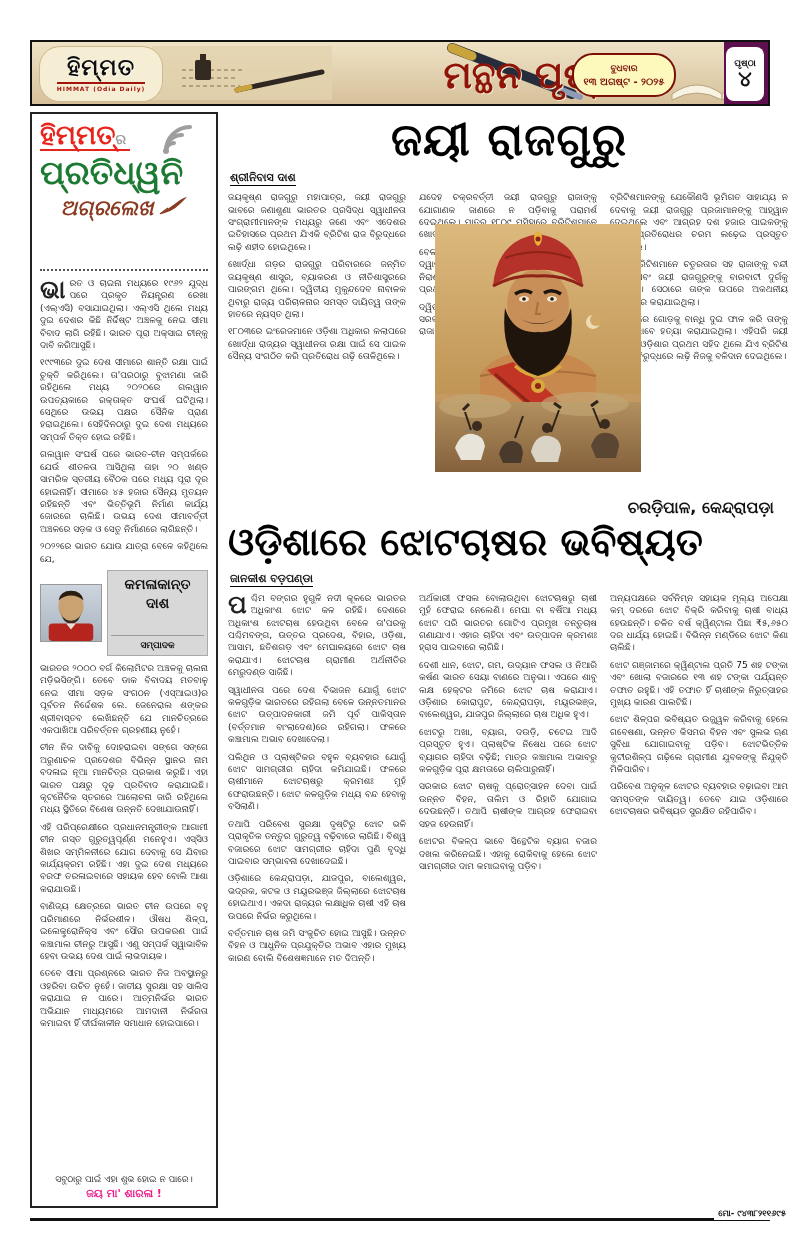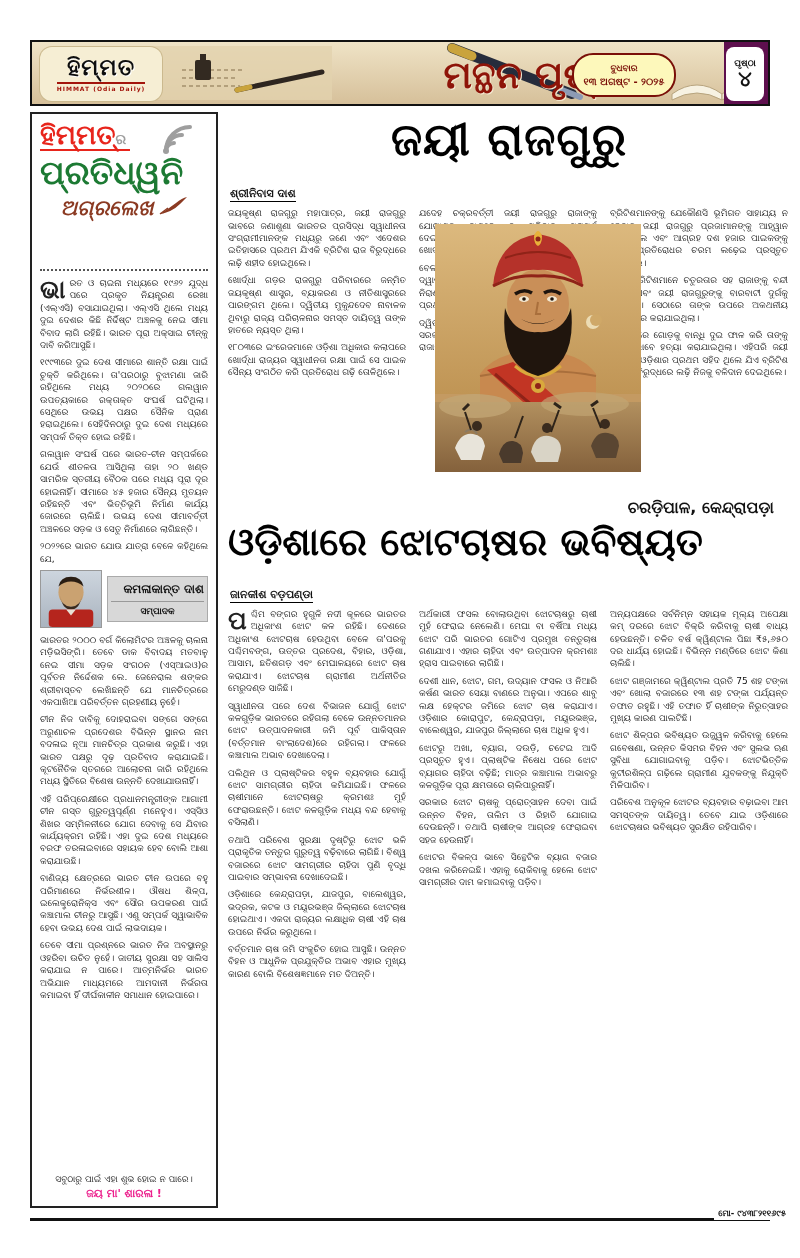--- a/index.html
+++ b/index.html
@@ -4,21 +4,21 @@
 <style>
   * { margin:0; padding:0; box-sizing:border-box; }
   body { background:#ffffff; font-family:"DejaVu Sans", sans-serif; color:#111; }
   .page { position:relative; width:800px; height:1258px; background:#fff; overflow:hidden; }
 
   
   .masthead { position:absolute; left:30px; top:40px; width:740px; height:66px;
     border:2px solid #111; overflow:hidden; background:#e7d9bd; }
   .masthead-art { position:absolute; inset:0; }
   .himmat-logo { position:absolute; left:8px; top:5px; width:122px; height:54px;
-    background:#f6eed4; border-radius:12px; box-shadow:0 0 0 1px #cbb98e;
+    background:#f6eed4; border-radius:20px; box-shadow:0 0 0 1px #cbb98e;
     display:flex; flex-direction:column; align-items:center; justify-content:center; z-index:3; }
   .himmat-logo .big { font-size:23px; font-weight:800; color:#0d0d0d; letter-spacing:1px;
     text-shadow:1px 1px 0 #fff; line-height:1; }
   .himmat-logo .sub { margin-top:3px; font-size:6px; font-weight:700; color:#a3150c;
     letter-spacing:1px; border-top:2px solid #a3150c; padding-top:1px; }
   .section-title { position:absolute; left:385px; top:2px; width:235px; height:62px;
     display:flex; align-items:center; justify-content:center; z-index:3;
     font-size:38px; font-weight:800; color:#8e1408; text-shadow:1px 1px 0 #f4e9d2; }
   .date-box { position:absolute; right:92px; top:11px; width:104px; height:44px;
     background:#fdf8bb; border:2px solid #7a0f08; border-radius:21px; z-index:3;
@@ -45,33 +45,33 @@
   .sb-script { margin-top:4px; font-size:21px; font-weight:700; font-style:italic;
     color:#8b3a22; display:flex; align-items:center; gap:4px; justify-content:center; }
   .dotted-sep { border-top:2px dotted #555; margin:6px 0 6px 0; }
   .sb-body { flex:1 1 auto; overflow:hidden; font-size:9px; line-height:1.38; text-align:justify; }
   .sb-body p { margin-bottom:5px; }
   .dropcap { float:left; font-size:25px; line-height:0.9; font-weight:700; padding:2px 4px 0 0;
     color:#222; }
   .author-card { display:flex; gap:5px; align-items:center; margin:4px 0 6px 0; }
   .author-photo { width:62px; height:58px; flex:0 0 auto; border:1px solid #999; }
   .author-labels { flex:1; background:#d8d8d8; border:1px solid #aaa; padding:4px 3px; }
-  .author-labels .nm { font-size:12px; font-weight:800; text-align:right;
-    border-bottom:1px solid #999; padding-bottom:3px; }
+  .author-labels .nm { font-size:14px; font-weight:800; text-align:center;
+    border-bottom:1px solid #999; padding-bottom:21px; }
   .author-labels .tt { font-size:9px; font-weight:700; text-align:center; padding-top:3px; }
   .sb-closing { font-size:9px; text-align:center; margin-top:3px; }
   .sb-slogan { font-size:11px; font-weight:800; color:#ec1e8c; text-align:center; margin-top:2px; }
 
   
   .main { position:absolute; left:228px; top:112px; width:562px; }
   .article1 { position:relative; height:406px; }
   .a1-headline { text-align:center; font-size:45px; font-weight:800; line-height:1.05;
     letter-spacing:1px; color:#000; padding-top:4px; }
   .byline { display:inline-block; font-size:11px; font-weight:800;
-    border-bottom:1.5px solid #000; padding-bottom:1px; margin:24px 0 5px 2px; }
+    border-bottom:1.5px solid #000; padding-bottom:1px; margin:8px 0 5px 2px; }
   .cols { display:flex; gap:13px; }
   .col { width:178px; flex:0 0 auto; overflow:hidden; font-size:9px; line-height:1.38;
     text-align:justify; }
   .col p { margin-bottom:5px; }
   .a1 .col { height:288px; }
   .verse { font-size:8.5px; font-weight:700; line-height:1.55; margin-bottom:6px; }
   .verse p { margin:0; }
   .verse p:nth-child(even) { padding-left:42px; }
   .hero { position:absolute; left:207px; top:112px; width:206px; height:248px;
     background:#c49a62; z-index:4; }

